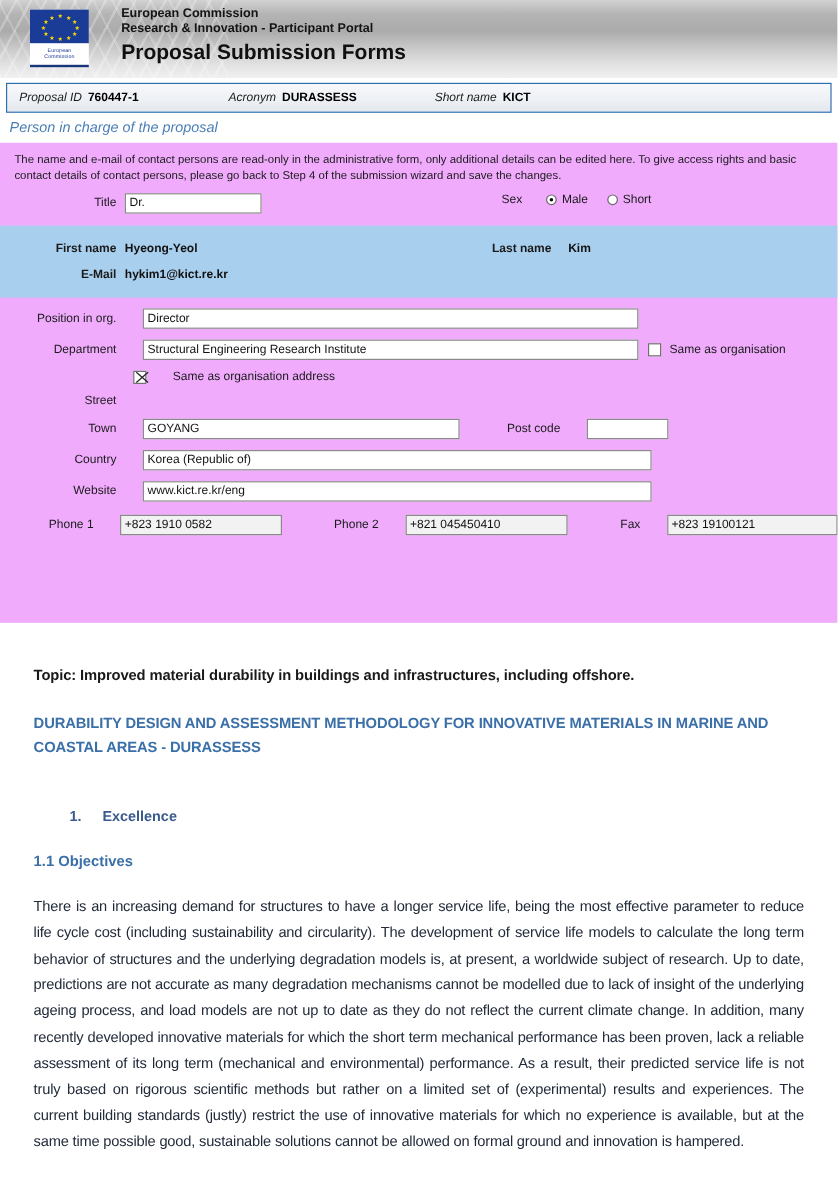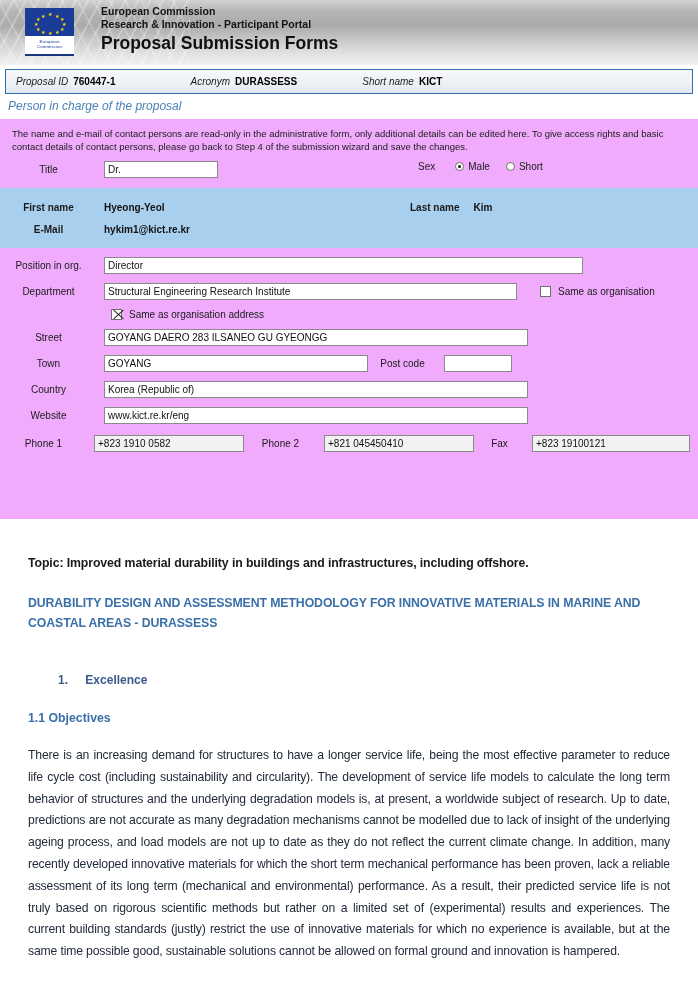--- a/index.html
+++ b/index.html
@@ -95,21 +95,21 @@
     background: #f0abfc;
     font-size: 10px;
     color: #1a1a1a;
   }
   .notice {
     padding: 8px 12px 0 12px;
     font-size: 9.5px; line-height: 13px; color: #1a1a1a;
   }
   .row { position: relative; display: flex; align-items: center; }
   .lbl {
-    font-size: 10px; color: #1a1a1a; text-align: center;
+    font-size: 10px; color: #1a1a1a; text-align: right;
     padding-right: 7px;
   }
   .lbl-b { font-weight: bold; }
   .inp {
     background: #ffffff;
     border: 1px solid #8a8a8a;
     height: 17px;
     font-size: 10px;
     color: #111;
     padding: 0 3px;
@@ -140,21 +140,21 @@
     background: #a9cfee;
     padding: 8px 0 8px 0;
     width: 698px;
   }
   .blue-block .row { height: 22px; }
   .blue-block .lbl { width: 104px; font-weight: bold; }
   .blue-block .val { font-size: 10px; font-weight: bold; color: #111; }
   .lastname-wrap { position: absolute; left: 410px; display: flex; align-items: flex-end; }
   .lastname-wrap .ln-lbl { font-size: 10px; font-weight: bold; margin-right: 14px; }
 
-  .row-gen { margin-top: 9px; }
+  .row-gen { margin-top: 9px; gap: 15px; }
   .row-gen .lbl { width: 104px; }
 
   .chk {
     display: inline-block; width: 11px; height: 11px;
     border: 1px solid #707070; background: #fff; position: relative;
     margin-right: 7px; vertical-align: middle;
   }
   .chk.x::before, .chk.x::after {
     content: ""; position: absolute; left: 0; top: 4px;
     width: 13px; height: 1px; background: #222; transform-origin: center;
@@ -268,40 +268,39 @@
       </div>
     </div>
     <div class="row">
       <div class="lbl lbl-b">E-Mail</div>
       <div class="val">hykim1@kict.re.kr</div>
     </div>
   </div>
 
   <div class="row row-gen">
     <div class="lbl">Position in org.</div>
-    <div class="inp" style="width:479px;">Director</div>
+    <div class="inp" style="width:413px;">Director</div>
   </div>
 
   <div class="row row-gen">
     <div class="lbl">Department</div>
     <div class="inp" style="width:413px;">Structural Engineering Research Institute</div>
     <div class="sameorg-wrap">
       <span class="chk"></span>
       <span class="chk-lbl">Same as organisation</span>
     </div>
   </div>
 
   <div class="row row-gen" style="padding-left:111px;">
     <span class="chk x"></span>
     <span class="chk-lbl">Same as organisation address</span>
   </div>
 
   <div class="row row-gen">
     <div class="lbl">Street</div>
-    <div class="inp" style="width:424px;">GOYANG DAERO 283 ILSANEO GU GYEONGG</div>
   </div>
 
   <div class="row row-gen">
     <div class="lbl">Town</div>
     <div class="inp" style="width:264px;">GOYANG</div>
     <div class="lbl" style="width:76px;">Post code</div>
     <div class="inp" style="width:68px;"></div>
   </div>
 
   <div class="row row-gen">

